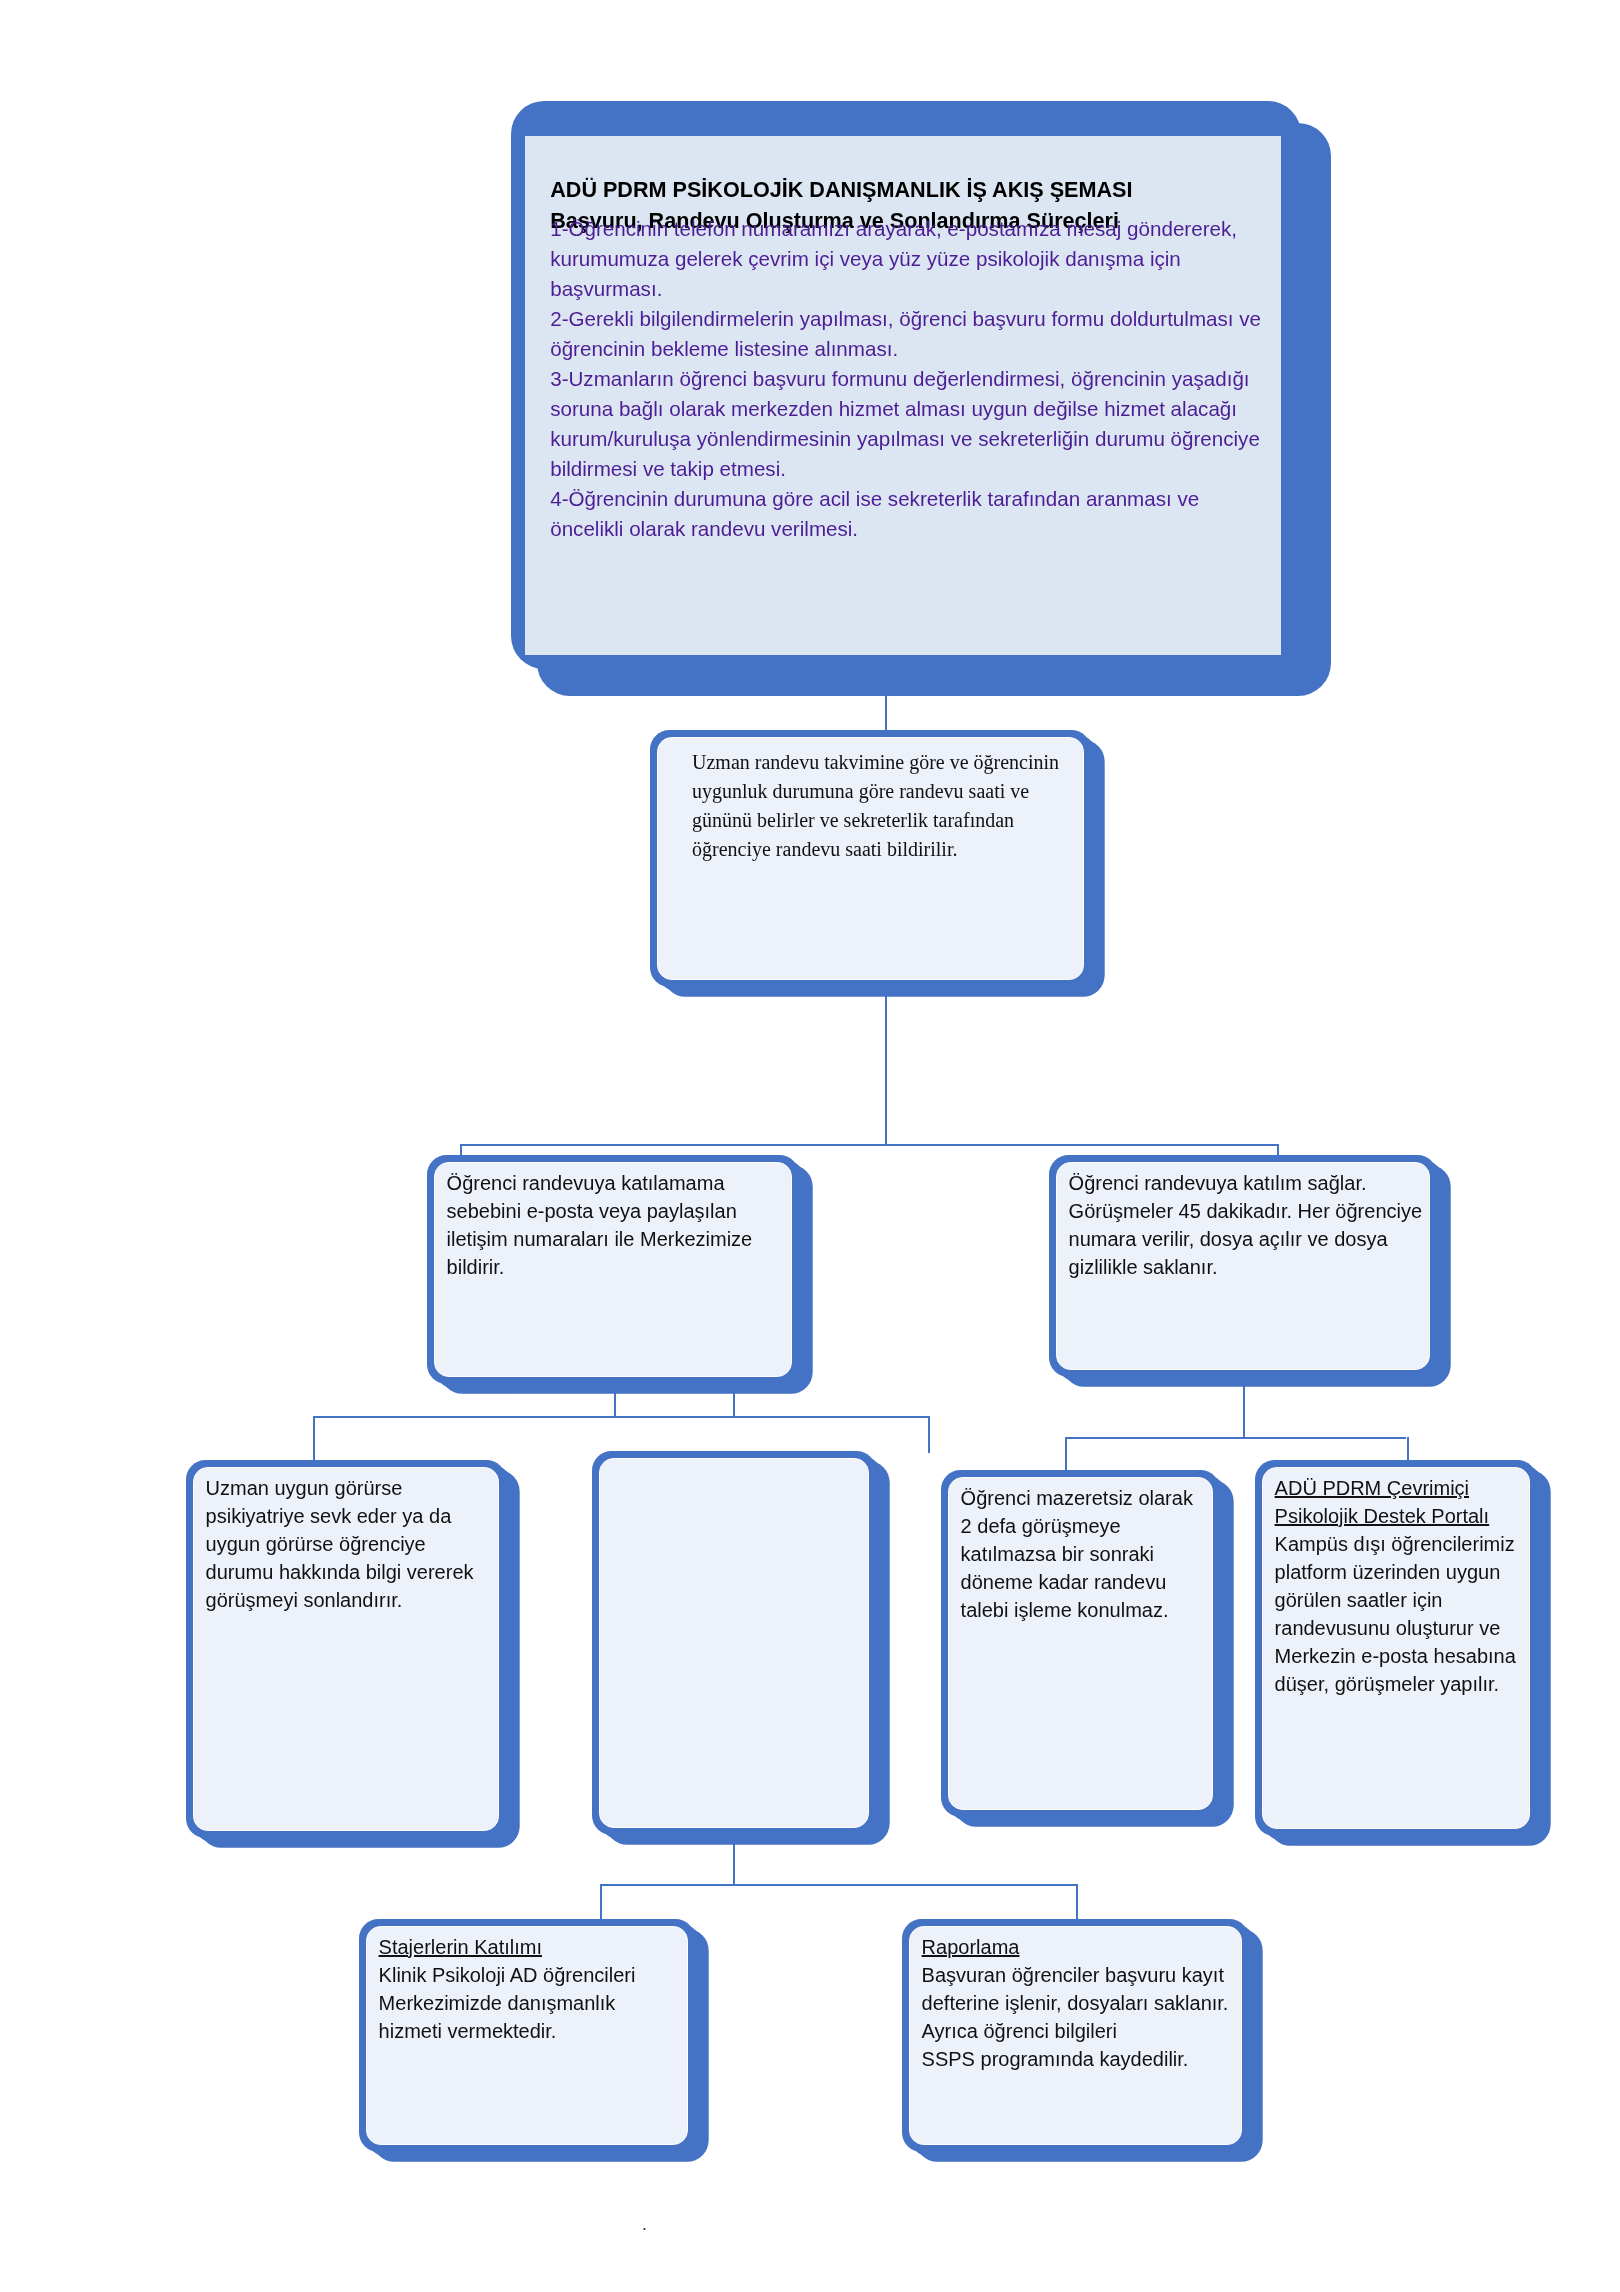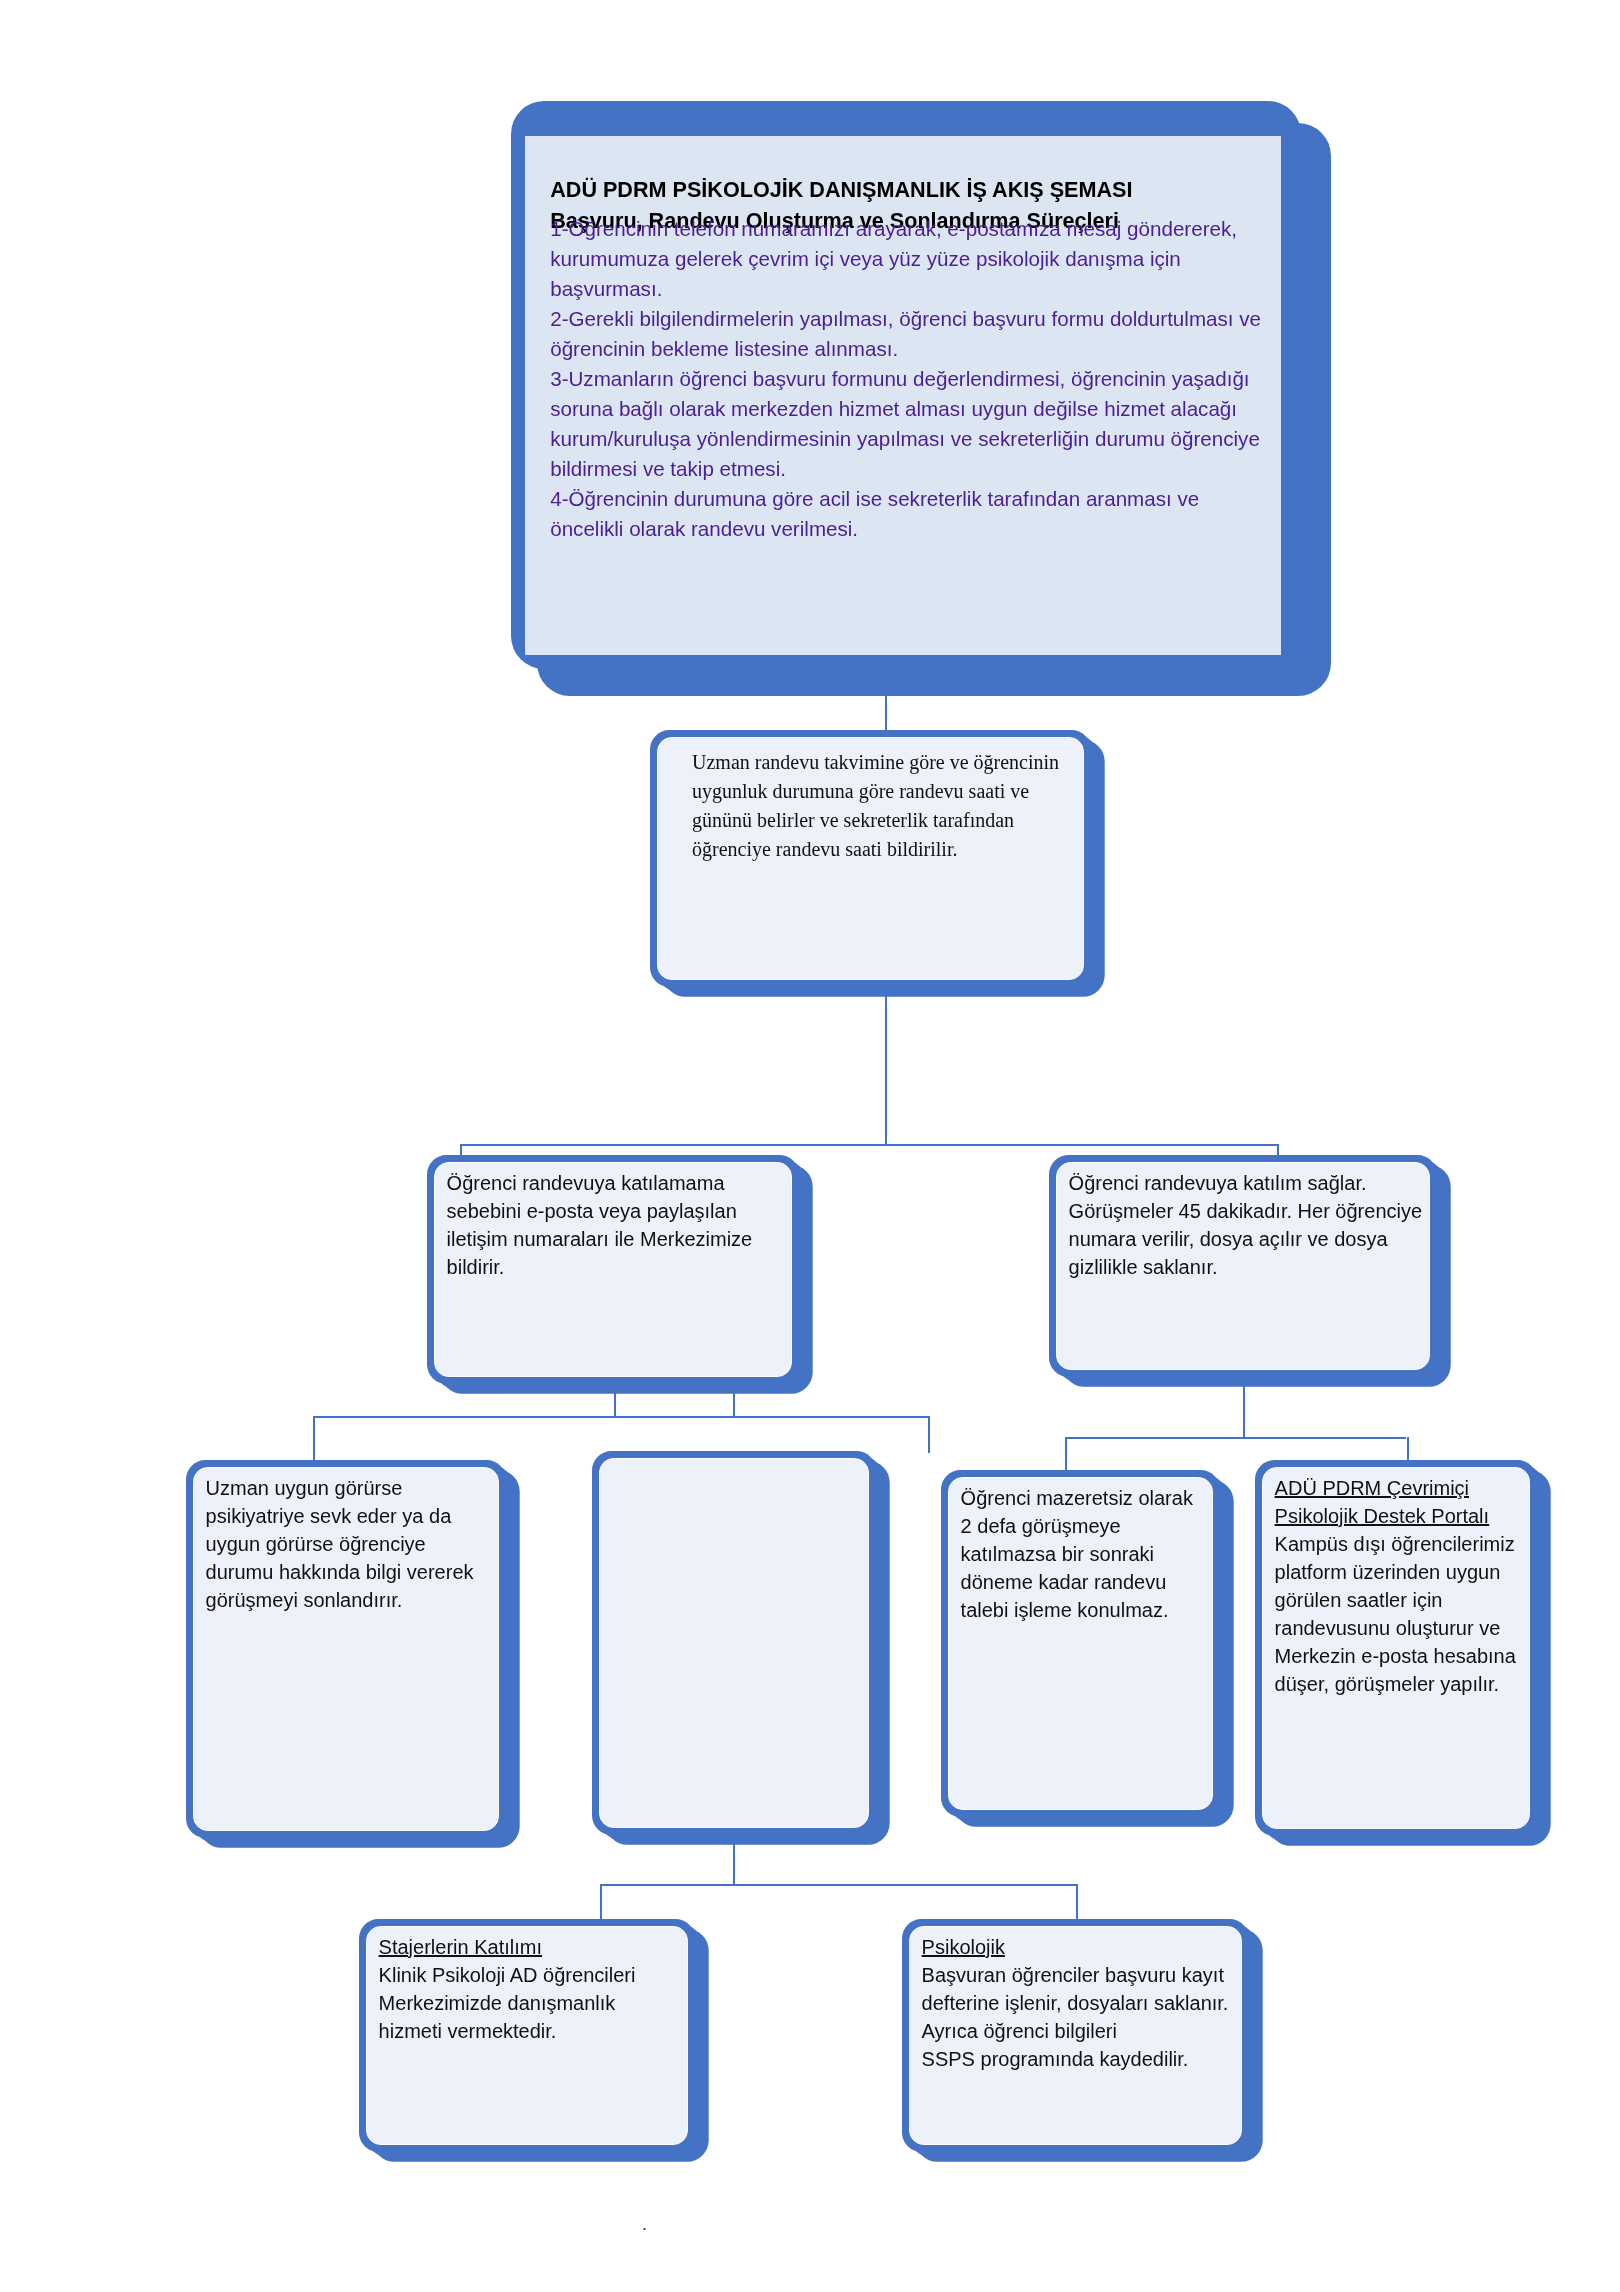--- a/index.html
+++ b/index.html
@@ -159,19 +159,19 @@
     <div class="body"></div>
     <div class="inner"></div>
     <div class="txt"><span class="u">Stajerlerin Katılımı</span><br><span>Klinik Psikoloji AD öğrencileri Merkezimizde danışmanlık hizmeti vermektedir.</span></div>
   </div>
 
   <div class="node" id="n5r">
     <div class="shadow1"></div>
     <div class="shadow2"></div>
     <div class="body"></div>
     <div class="inner"></div>
-    <div class="txt"><span class="u">Psikolojik</span><br><span>Başvuran öğrenciler başvuru kayıt defterine işlenir, dosyaları saklanır. Ayrıca öğrenci bilgileri
+    <div class="txt"><span class="u">Raporlama</span><br><span>Başvuran öğrenciler başvuru kayıt defterine işlenir, dosyaları saklanır. Ayrıca öğrenci bilgileri
 SSPS programında kaydedilir.</span></div>
   </div>
 
   <div class="dot">.</div>
 </div>
 
 
 </body></html>

